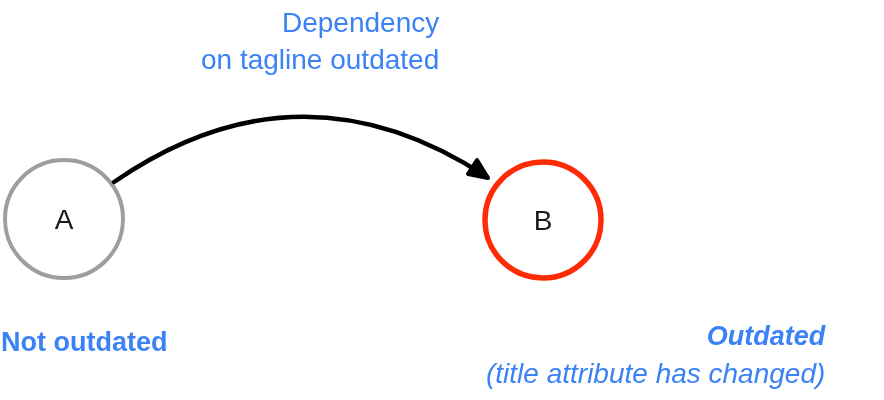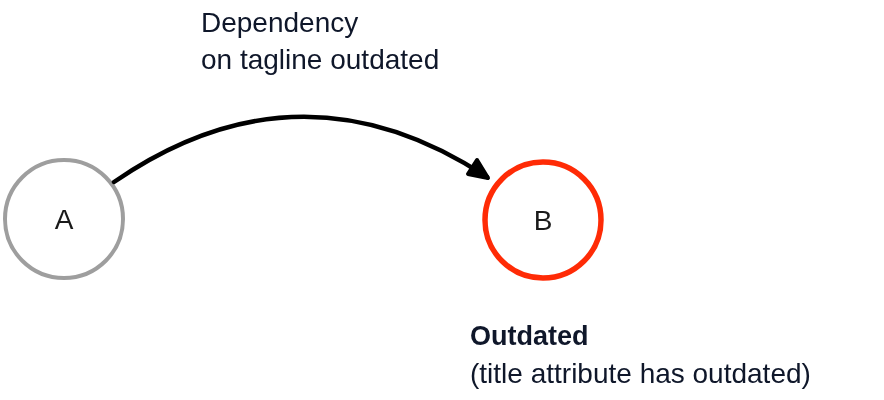--- a/index.html
+++ b/index.html
@@ -19,21 +19,22 @@
   .diagram-svg {
     position: absolute;
     left: 0;
     top: 0;
     width: 884px;
     height: 400px;
   }
   .label {
     position: absolute;
     white-space: nowrap;
-    color: #0f172a;
+    color: #3b82f6;
+    text-align: right;
   }
   .edge-label {
     left: 201px;
     top: 4px;
     font-size: 28px;
     line-height: 37px;
     font-weight: 400;
   }
   .node-letter {
     position: absolute;
@@ -52,24 +53,25 @@
   .letter-a { left: 64px; top: 220px; }
   .letter-b { left: 543px; top: 221px; }
   .caption-a {
     left: 1px;
     top: 324px;
     font-size: 27px;
     line-height: 37px;
     font-weight: 700;
   }
   .caption-b {
-    left: 470px;
+    left: 486px;
     top: 318px;
     font-size: 27px;
     line-height: 37px;
+    font-style: italic;
   }
   .caption-b .bold-line { font-weight: 700; }
   .caption-b .note-line { font-weight: 400; font-size: 28px; }
 </style>
 </head>
 <body>
 
 <div class="canvas">
 
   <svg class="diagram-svg" viewBox="0 0 884 400">
@@ -89,19 +91,20 @@
     <div>on tagline outdated</div>
   </div>
 
   <div class="node-letter letter-a">
     <span>A</span>
   </div>
   <div class="node-letter letter-b">
     <span>B</span>
   </div>
 
+  <div class="label caption-a">Not outdated</div>
 
   <div class="label caption-b">
     <div class="bold-line">Outdated</div>
-    <div class="note-line">(title attribute has outdated)</div>
+    <div class="note-line">(title attribute has changed)</div>
   </div>
 
 </div>
 
 </body></html>

